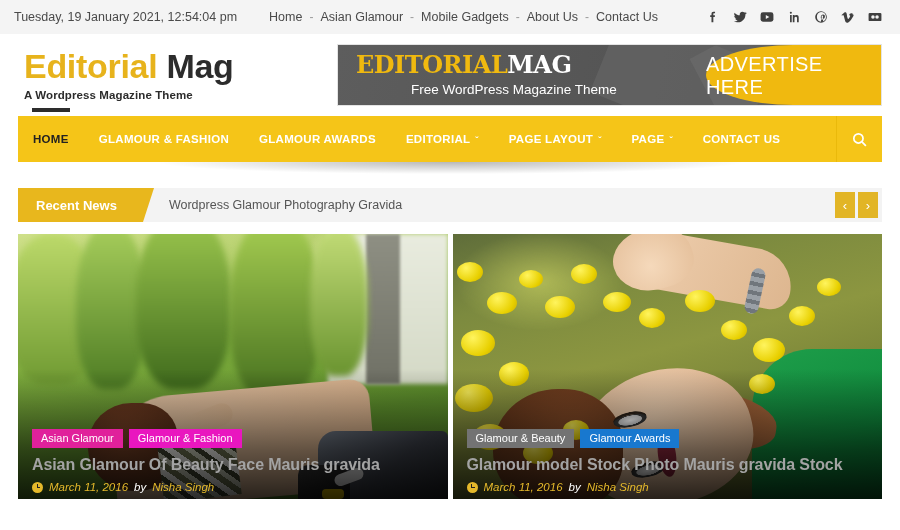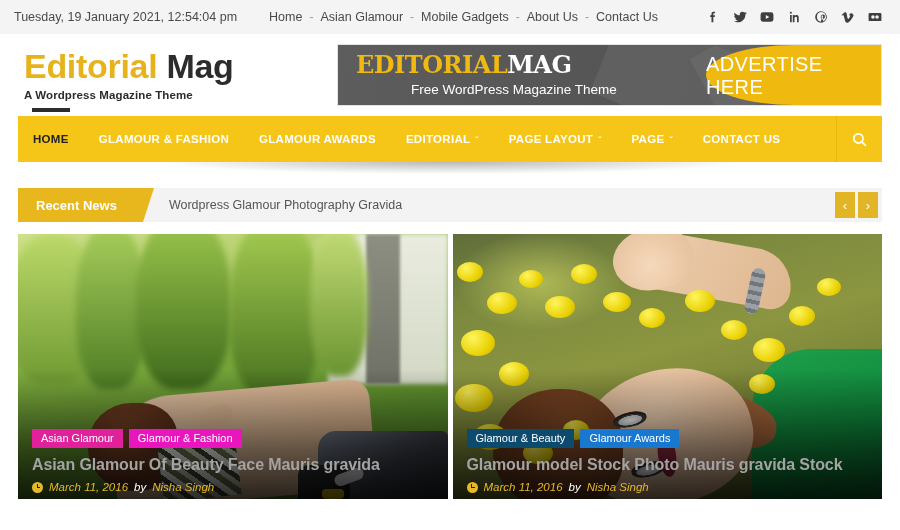--- a/index.html
+++ b/index.html
@@ -611,21 +611,21 @@
       <div class="p2-flower" style="left:336px;top:72px;width:26px;height:20px;"></div>
       <div class="p2-flower" style="left:364px;top:44px;width:24px;height:18px;"></div>
       <div class="p2-flower" style="left:20px;top:190px;width:34px;height:26px;"></div>
       <div class="p2-flower" style="left:70px;top:208px;width:30px;height:22px;"></div>
       <div class="p2-flower" style="left:110px;top:186px;width:26px;height:20px;"></div>
       <div class="p2-flower" style="left:296px;top:140px;width:26px;height:20px;"></div>
     </div>
     <div class="overlay"></div>
     <div class="fcaption">
       <div class="badges">
-        <span class="badge" style="background:#0c4a6e">Glamour &amp; Beauty</span>
+        <span class="badge" style="background:#737373">Glamour &amp; Beauty</span>
         <span class="badge" style="background:#1878cf">Glamour Awards</span>
       </div>
       <div class="ftitle">Glamour model Stock Photo Mauris gravida Stock</div>
       <div class="fmeta">
         <span class="clock"></span>
         <span>March 11, 2016</span>
         <span class="by">by</span>
         <span class="author">Nisha Singh</span>
       </div>
     </div>

